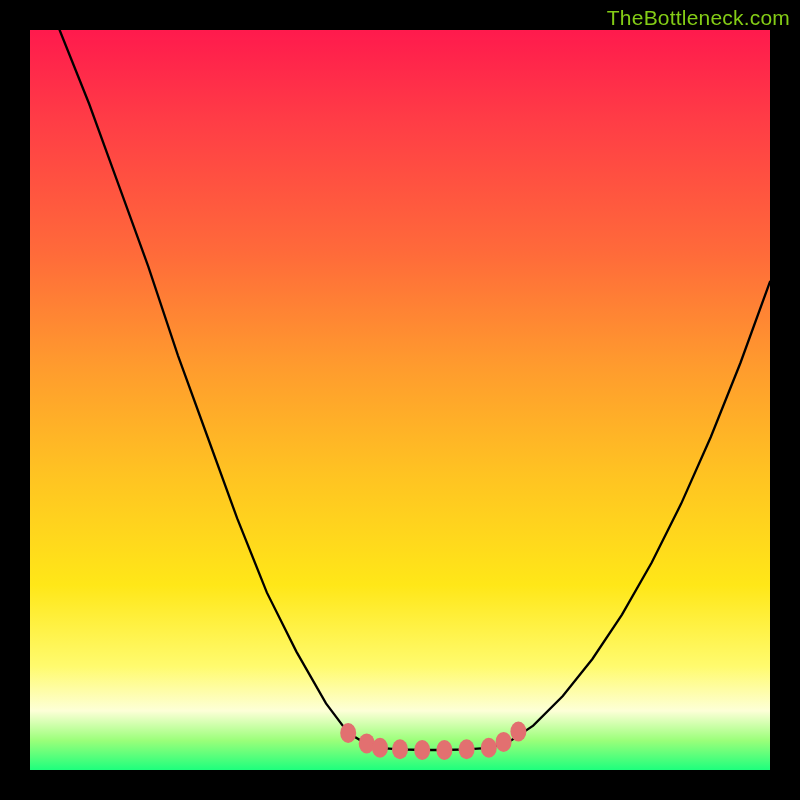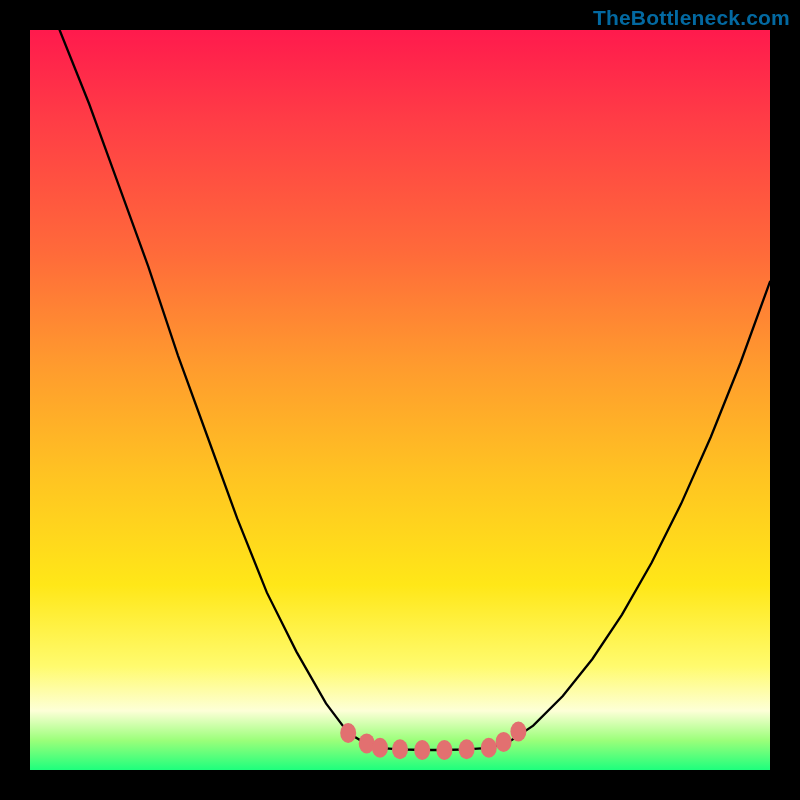--- a/index.html
+++ b/index.html
@@ -35,23 +35,23 @@
       #fffb6e 86%,
       #fdffd7 92%,
       #9bff7a 96%,
       #1eff7d 100%
     );
   }
   .watermark {
     position: absolute;
     top: 6px;
     right: 10px;
-    color: #0369a1;
+    color: #84cc16;
     font-size: 21px;
-    font-weight: 700;
+    font-weight: 400;
     letter-spacing: 0.2px;
     user-select: none;
     pointer-events: none;
   }
   svg.curve-layer {
     position: absolute;
     left: 0;
     top: 0;
     width: 100%;
     height: 100%;

